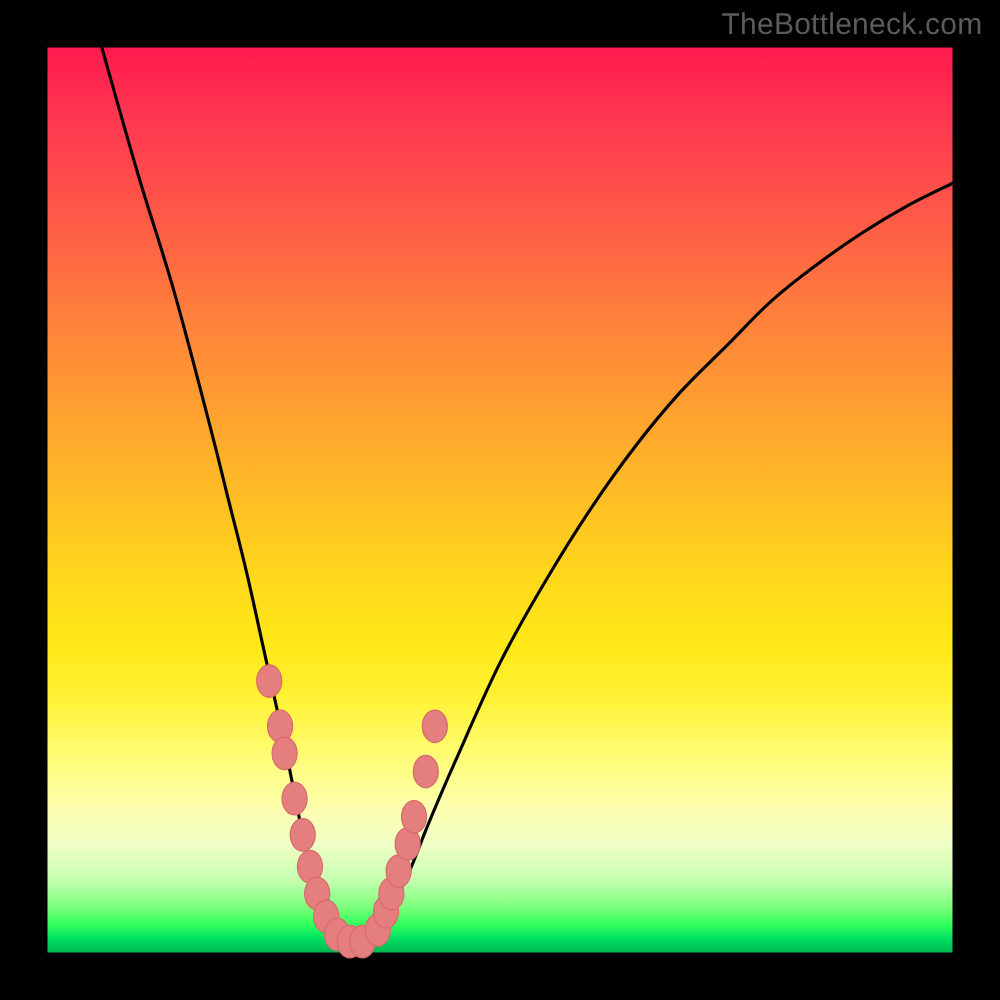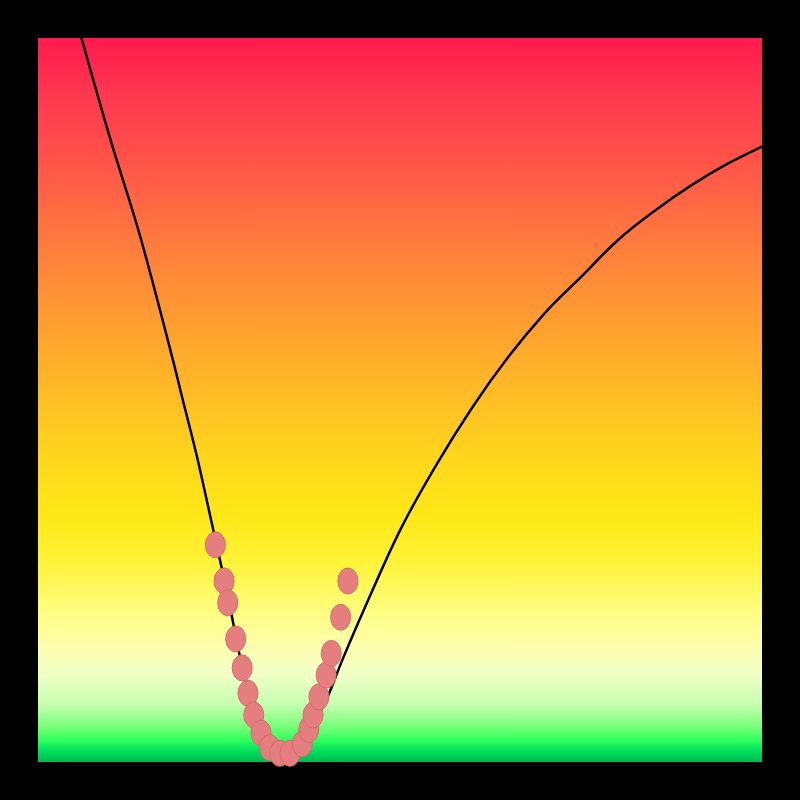--- a/index.html
+++ b/index.html
@@ -87,13 +87,14 @@
           <ellipse cx="270.78" cy="691.42" rx="10" ry="13" fill="#e57f7f" stroke="#d86b6b" stroke-width="1"></ellipse>
           <ellipse cx="275.12" cy="676.94" rx="10" ry="13" fill="#e57f7f" stroke="#d86b6b" stroke-width="1"></ellipse>
           <ellipse cx="280.91" cy="658.84" rx="10" ry="13" fill="#e57f7f" stroke="#d86b6b" stroke-width="1"></ellipse>
           <ellipse cx="288.15" cy="637.12" rx="10" ry="13" fill="#e57f7f" stroke="#d86b6b" stroke-width="1"></ellipse>
           <ellipse cx="293.22" cy="615.40" rx="10" ry="13" fill="#e57f7f" stroke="#d86b6b" stroke-width="1"></ellipse>
           <ellipse cx="302.63" cy="579.20" rx="10" ry="13" fill="#e57f7f" stroke="#d86b6b" stroke-width="1"></ellipse>
           <ellipse cx="309.87" cy="543.00" rx="10" ry="13" fill="#e57f7f" stroke="#d86b6b" stroke-width="1"></ellipse>
         </g>
     </svg>
   </div>
+  <div class="watermark">TheBottleneck.com</div>
 </div>
 
 </body></html>

